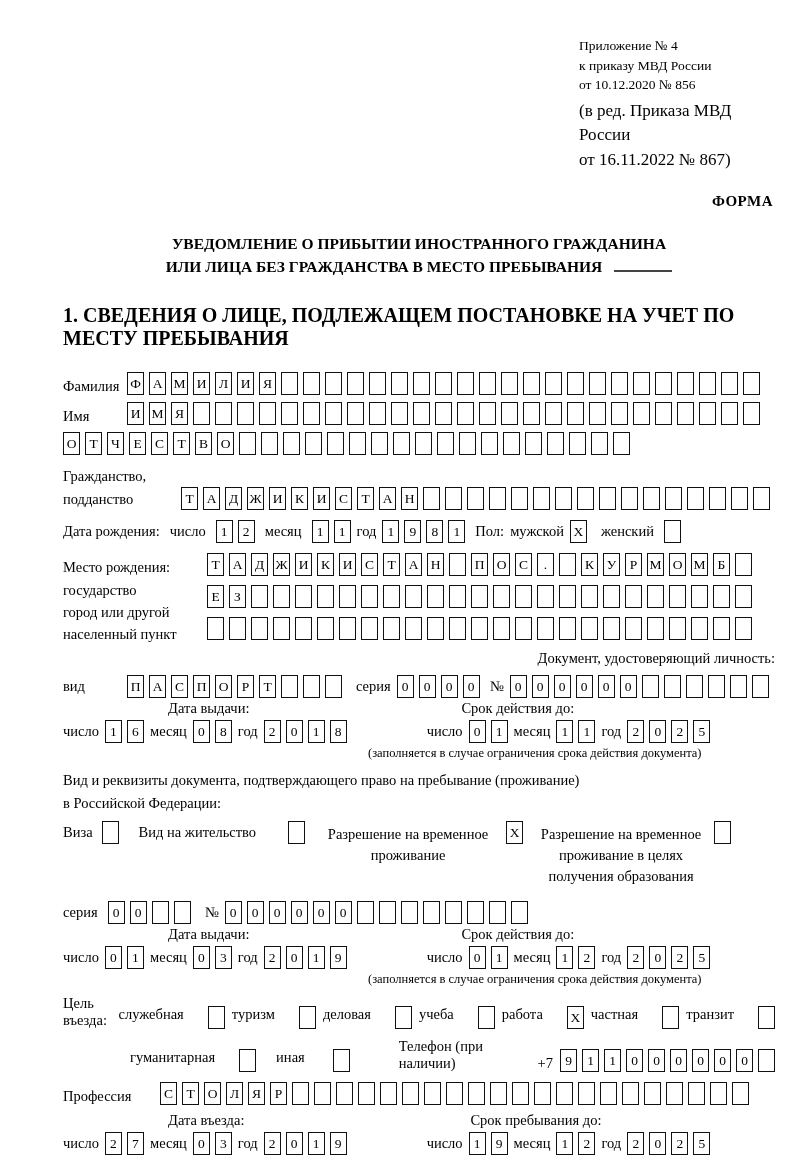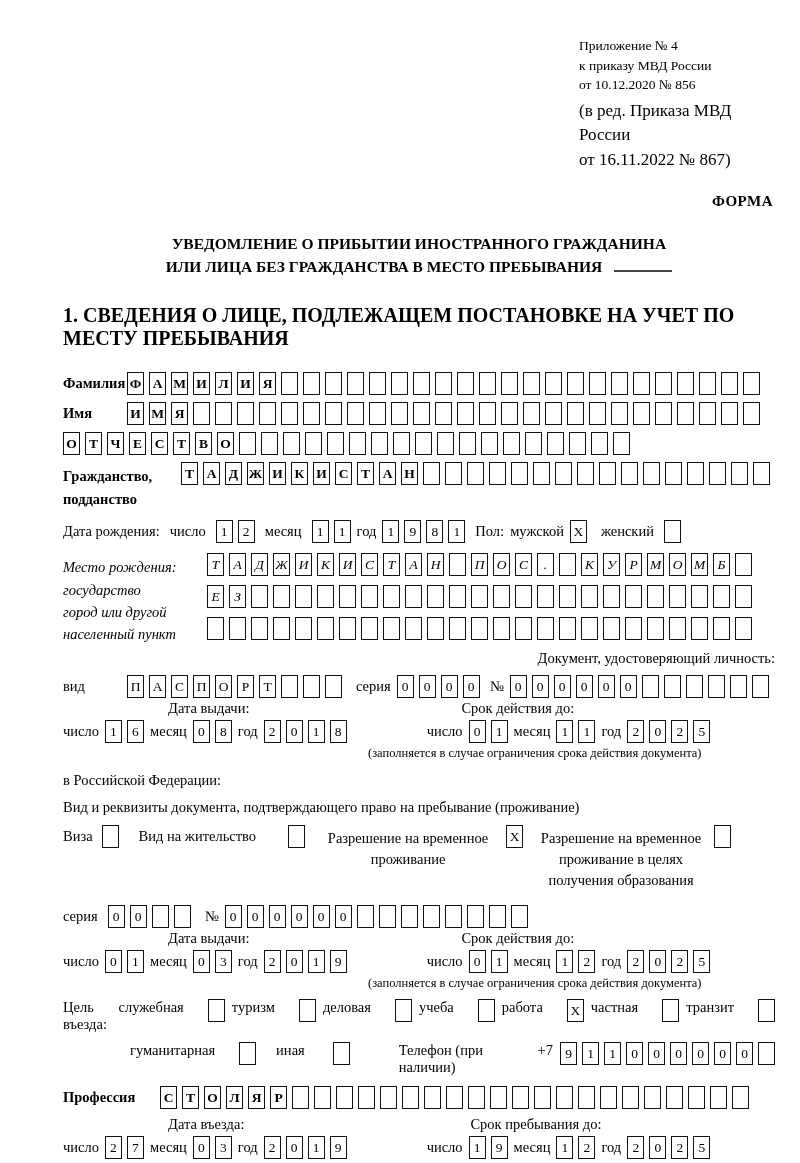--- a/index.html
+++ b/index.html
@@ -15,21 +15,21 @@
   .boxrow { display:flex; gap:5px; flex:none; }
   .box {
     display:flex; align-items:center; justify-content:center;
     width:17px; height:23px; flex:none;
     border:1.5px solid #111; font-size:13.5px; line-height:1;
     background:#fff;
   }
   .check { width:17px; height:23px; }
 
   
-  .row { display:flex; align-items:flex-start; margin-bottom:7px;font-weight:bold; }
+  .row { display:flex; align-items:flex-end; margin-bottom:7px; }
   .inline-row { display:flex; align-items:center; flex-wrap:nowrap; }
   .flabel { flex:none; padding-top:3px; }
   .lw64 { width:64px; } .lw118 { width:118px; } .lw139 { width:139px; } .lw144 { width:144px; } .lw97 { width:97px; }
   .lbl-lines div { line-height:1.55; }
 
   
   .appendix { margin-left:auto; width:196px; font-size:13.5px; line-height:1.45; }
   .appendix .edition { margin-top:4px; font-size:17px; }
   .forma { text-align:right; font-weight:bold; margin:20px 2px 0 0; font-size:15px; letter-spacing:0.5px; }
 
@@ -51,24 +51,24 @@
   .note-right { font-size:12.5px; margin:3px 0 8px 305px; }
 
   
   .opt-row { display:flex; align-items:flex-start; margin-top:6px; margin-bottom:10px; }
   .opt { display:flex; align-items:flex-start; gap:9px; }
   .opt .olabel { padding-top:3px; }
   .opt-c { text-align:center; line-height:1.45; }
   .w175 { width:178px; } .w168 { width:168px; }
 
   
-  .purpose { display:flex; align-items:flex-start; gap:7px; }
+  .purpose { display:flex; align-items:flex-end; gap:7px; }
   .purpose .plabel { margin-right:2px; }
 
-  .rep-block { display:flex; margin-top:4px;font-style:italic; }
+  .rep-block { display:flex; margin-top:4px; }
   .rep-rows { display:flex; flex-direction:column; gap:9px; }
 </style>
 </head>
 <body>
 
 <div class="page">
 
   <div class="appendix">
     <div>Приложение № 4</div>
     <div>к приказу МВД России</div>
@@ -437,22 +437,22 @@
       <span class="boxrow">
           <span class="box">2</span>
           <span class="box">0</span>
           <span class="box">2</span>
           <span class="box">5</span>
         </span>
     </div>
   </div>
   <div class="note-right">(заполняется в случае ограничения срока действия документа)</div>
 
+  <div style="margin-top:4px; line-height:1.6;">Вид и реквизиты документа, подтверждающего право на пребывание (проживание)</div>
   <div style="line-height:1.6;">в Российской Федерации:</div>
-  <div style="margin-top:4px; line-height:1.6;">Вид и реквизиты документа, подтверждающего право на пребывание (проживание)</div>
 
   <div class="opt-row">
     <span class="opt">
       <span class="olabel">Виза</span>
       <span class="box check"></span>
     </span>
     <span class="gap14"></span>
       <span class="gap6"></span>
     <span class="opt">
       <span class="olabel">Вид на жительство</span>

